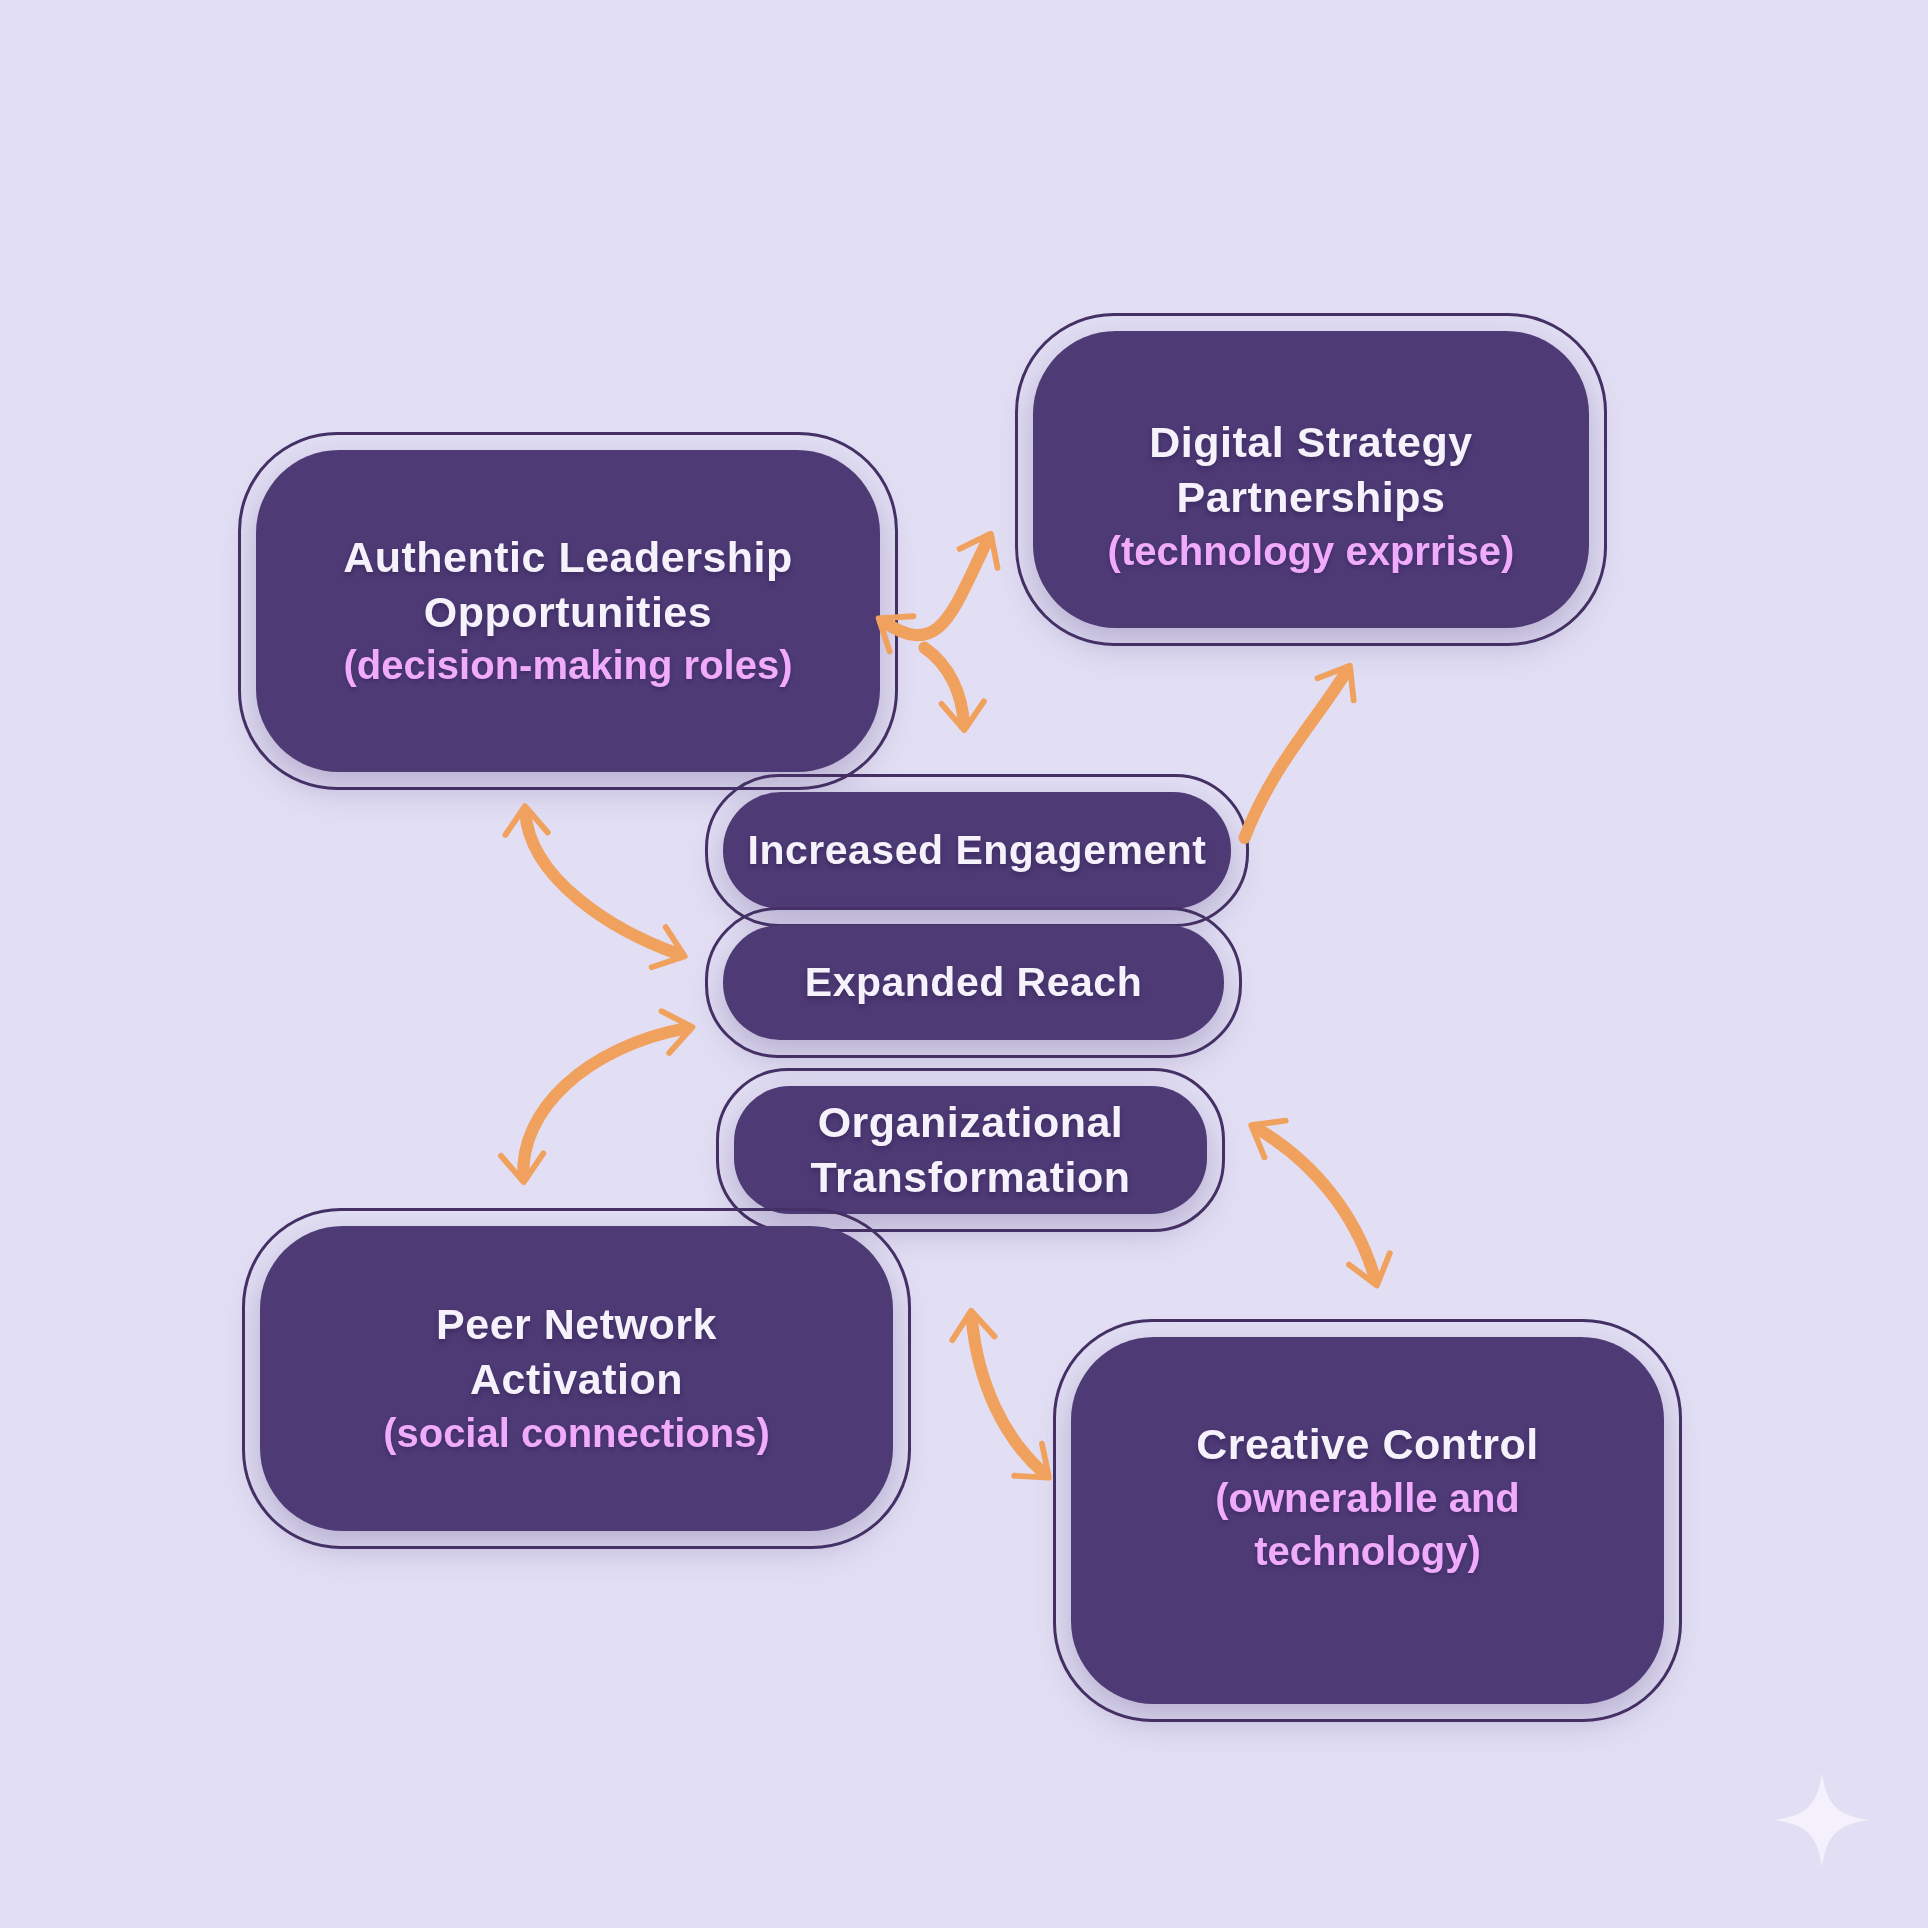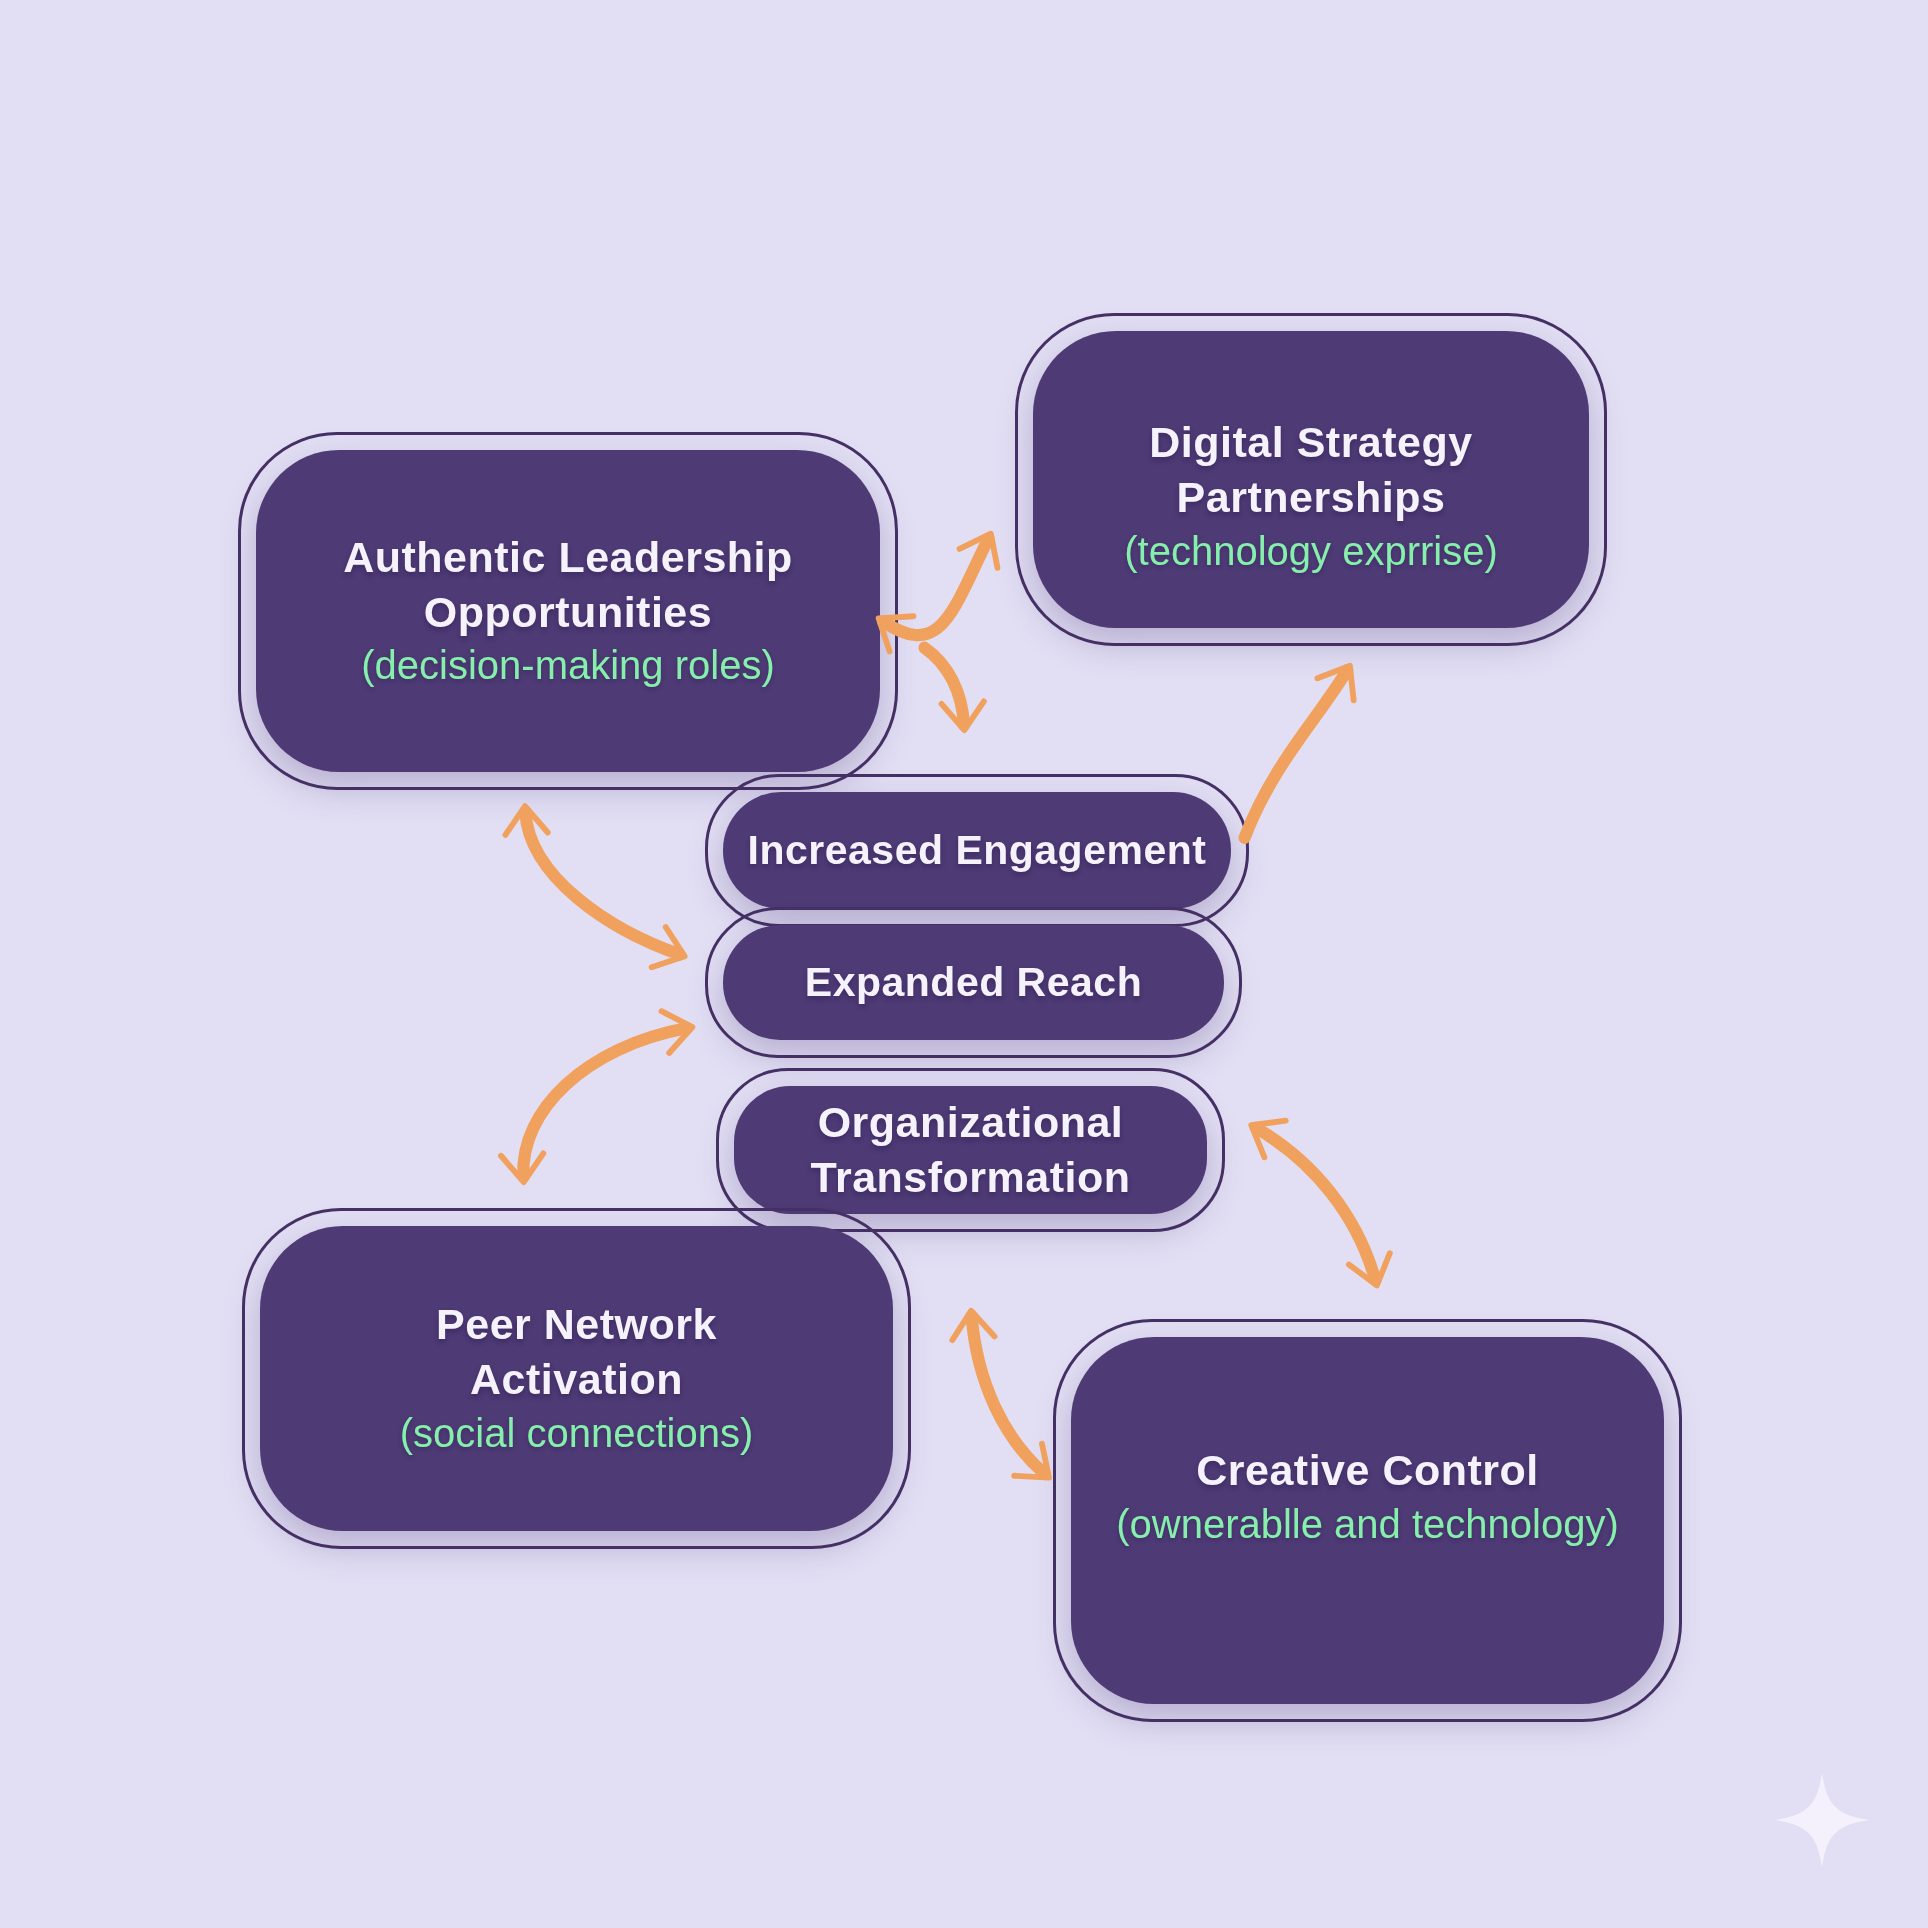--- a/index.html
+++ b/index.html
@@ -35,24 +35,24 @@
   .title{
     font-weight:bold;
     font-size:43px;
     line-height:1.27;
     white-space:pre-line;
     text-shadow:0 2.8px 5.6px rgba(40,25,75,.45);
     letter-spacing:0.5px;
   }
   .pill .title{font-size:41px;}
   .subtitle{
-    font-weight:400;
+    font-weight:700;
     font-size:40px;
     line-height:1.32;
-    color:#86efac;
+    color:#f0abfc;
     text-shadow:0 1.9px 4.7px rgba(40,25,75,.4);
     white-space:pre-line;
   }
   .arrows{position:absolute;left:0;top:0;pointer-events:none;}
   .sparkle{position:absolute;left:1775px;top:1773px;width:94px;height:94px;}
 </style>
 </head>
 <body>
 
 <div class="canvas">
@@ -81,21 +81,21 @@
     <div class="title">Organizational
 Transformation</div>
   </div>
 
   <div class="node" style="left:237px;top:1226px;width:633px;height:305px;--r:83px;padding:9.4px 34px;margin-left:23px;">
     <div class="title">Peer Network
 Activation</div>
     <div class="subtitle">(social connections)</div>
   </div>
 
-  <div class="node" style="left:1071px;top:1337px;width:593px;height:367px;--r:83px;padding:9.4px 28px 56px 28px;text-align:right;">
+  <div class="node" style="left:1071px;top:1337px;width:593px;height:367px;--r:83px;padding:9.4px 28px 56px 28px;">
     <div class="title">Creative Control</div>
     <div class="subtitle">(ownerablle and technology)</div>
   </div>
 
   <svg class="arrows" width="1928" height="1928" viewBox="0 0 2048 2048">
     <defs>
       <marker id="ah" viewBox="-3 -3 6 6" markerWidth="5.2" markerHeight="5.2" refX="0.4" refY="0" orient="auto-start-reverse" markerUnits="strokeWidth">
         <path d="M -1.7 -2.0 L 0.9 0 L -1.7 2.0" fill="none" stroke="#f1a15e" stroke-width="0.55" stroke-linecap="round" stroke-linejoin="round"></path>
       </marker>
     </defs>

